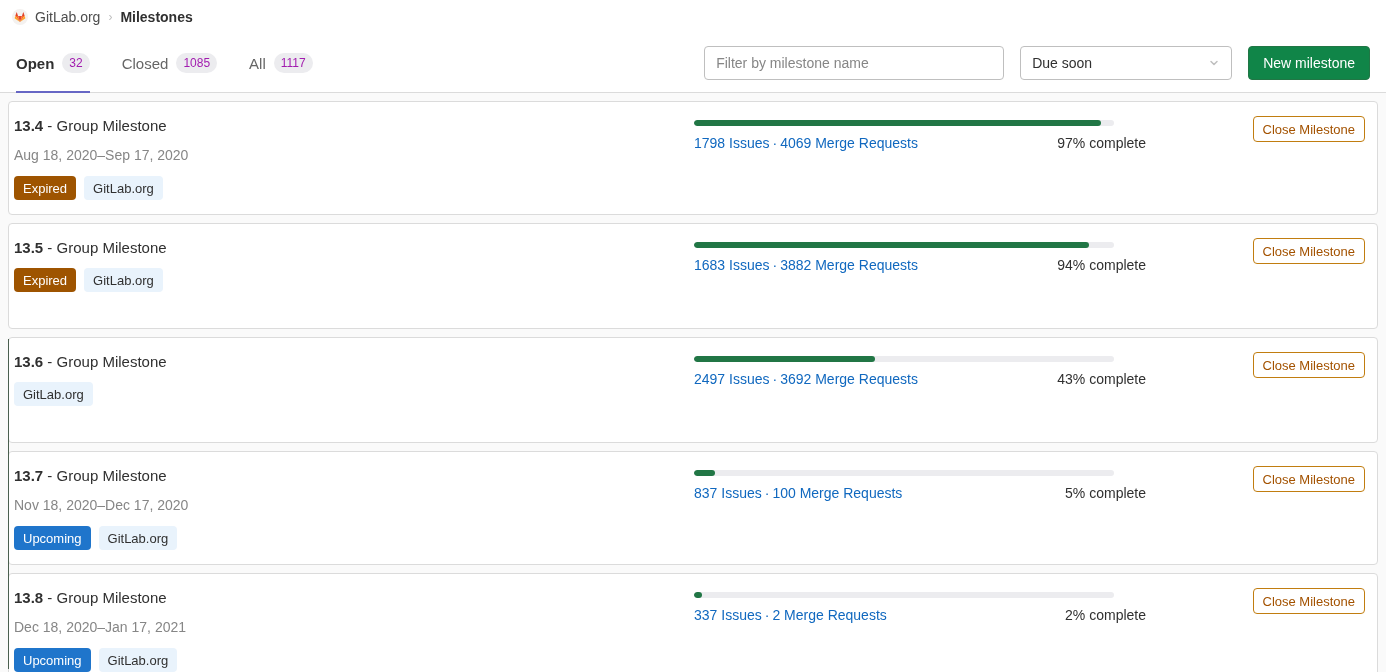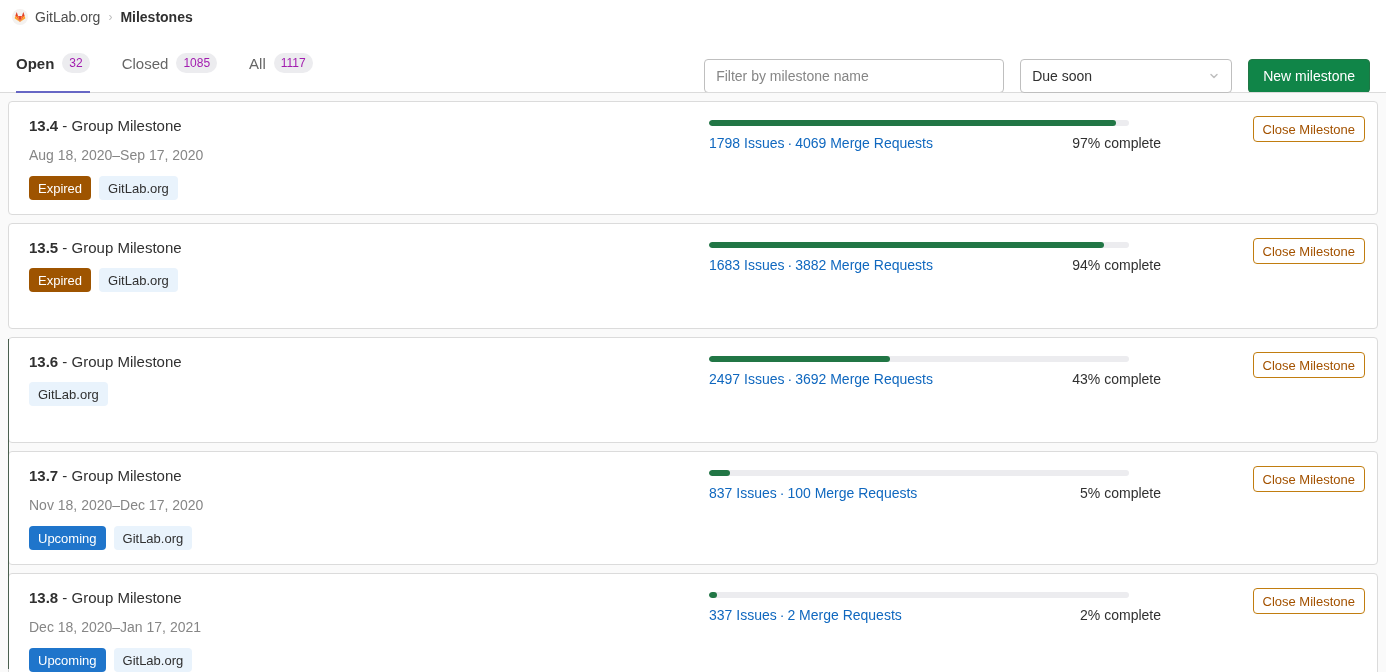--- a/index.html
+++ b/index.html
@@ -50,21 +50,21 @@
     font-weight: 700;
     font-size: 14px;
     white-space: nowrap;
   }
 
   
   .toolbar {
     position: relative;
     height: 60px;
     display: flex;
-    align-items: flex-end;
+    align-items: center;
     padding: 0 16px 0 16px;
     background: #fff;
   }
   .toolbar::before {
     content: "";
     position: absolute;
     left: 0; right: 0; bottom: 0;
     height: 1px;
     background: #dbdbdb;
   }
@@ -195,21 +195,21 @@
   }
 
   .milestone-row {
     position: relative;
     display: flex;
     align-items: flex-start;
     background: #ffffff;
     border: 1px solid #dbdbdb;
     border-radius: 4px;
     margin-bottom: 8px;
-    padding: 14px 12px 14px 20px;
+    padding: 14px 12px 14px 5px;
     min-height: 106px;
   }
 
   .ms-left {
     width: 680px;
     flex: 0 0 680px;
   }
   .ms-title {
     font-size: 15px;
     color: #303030;

